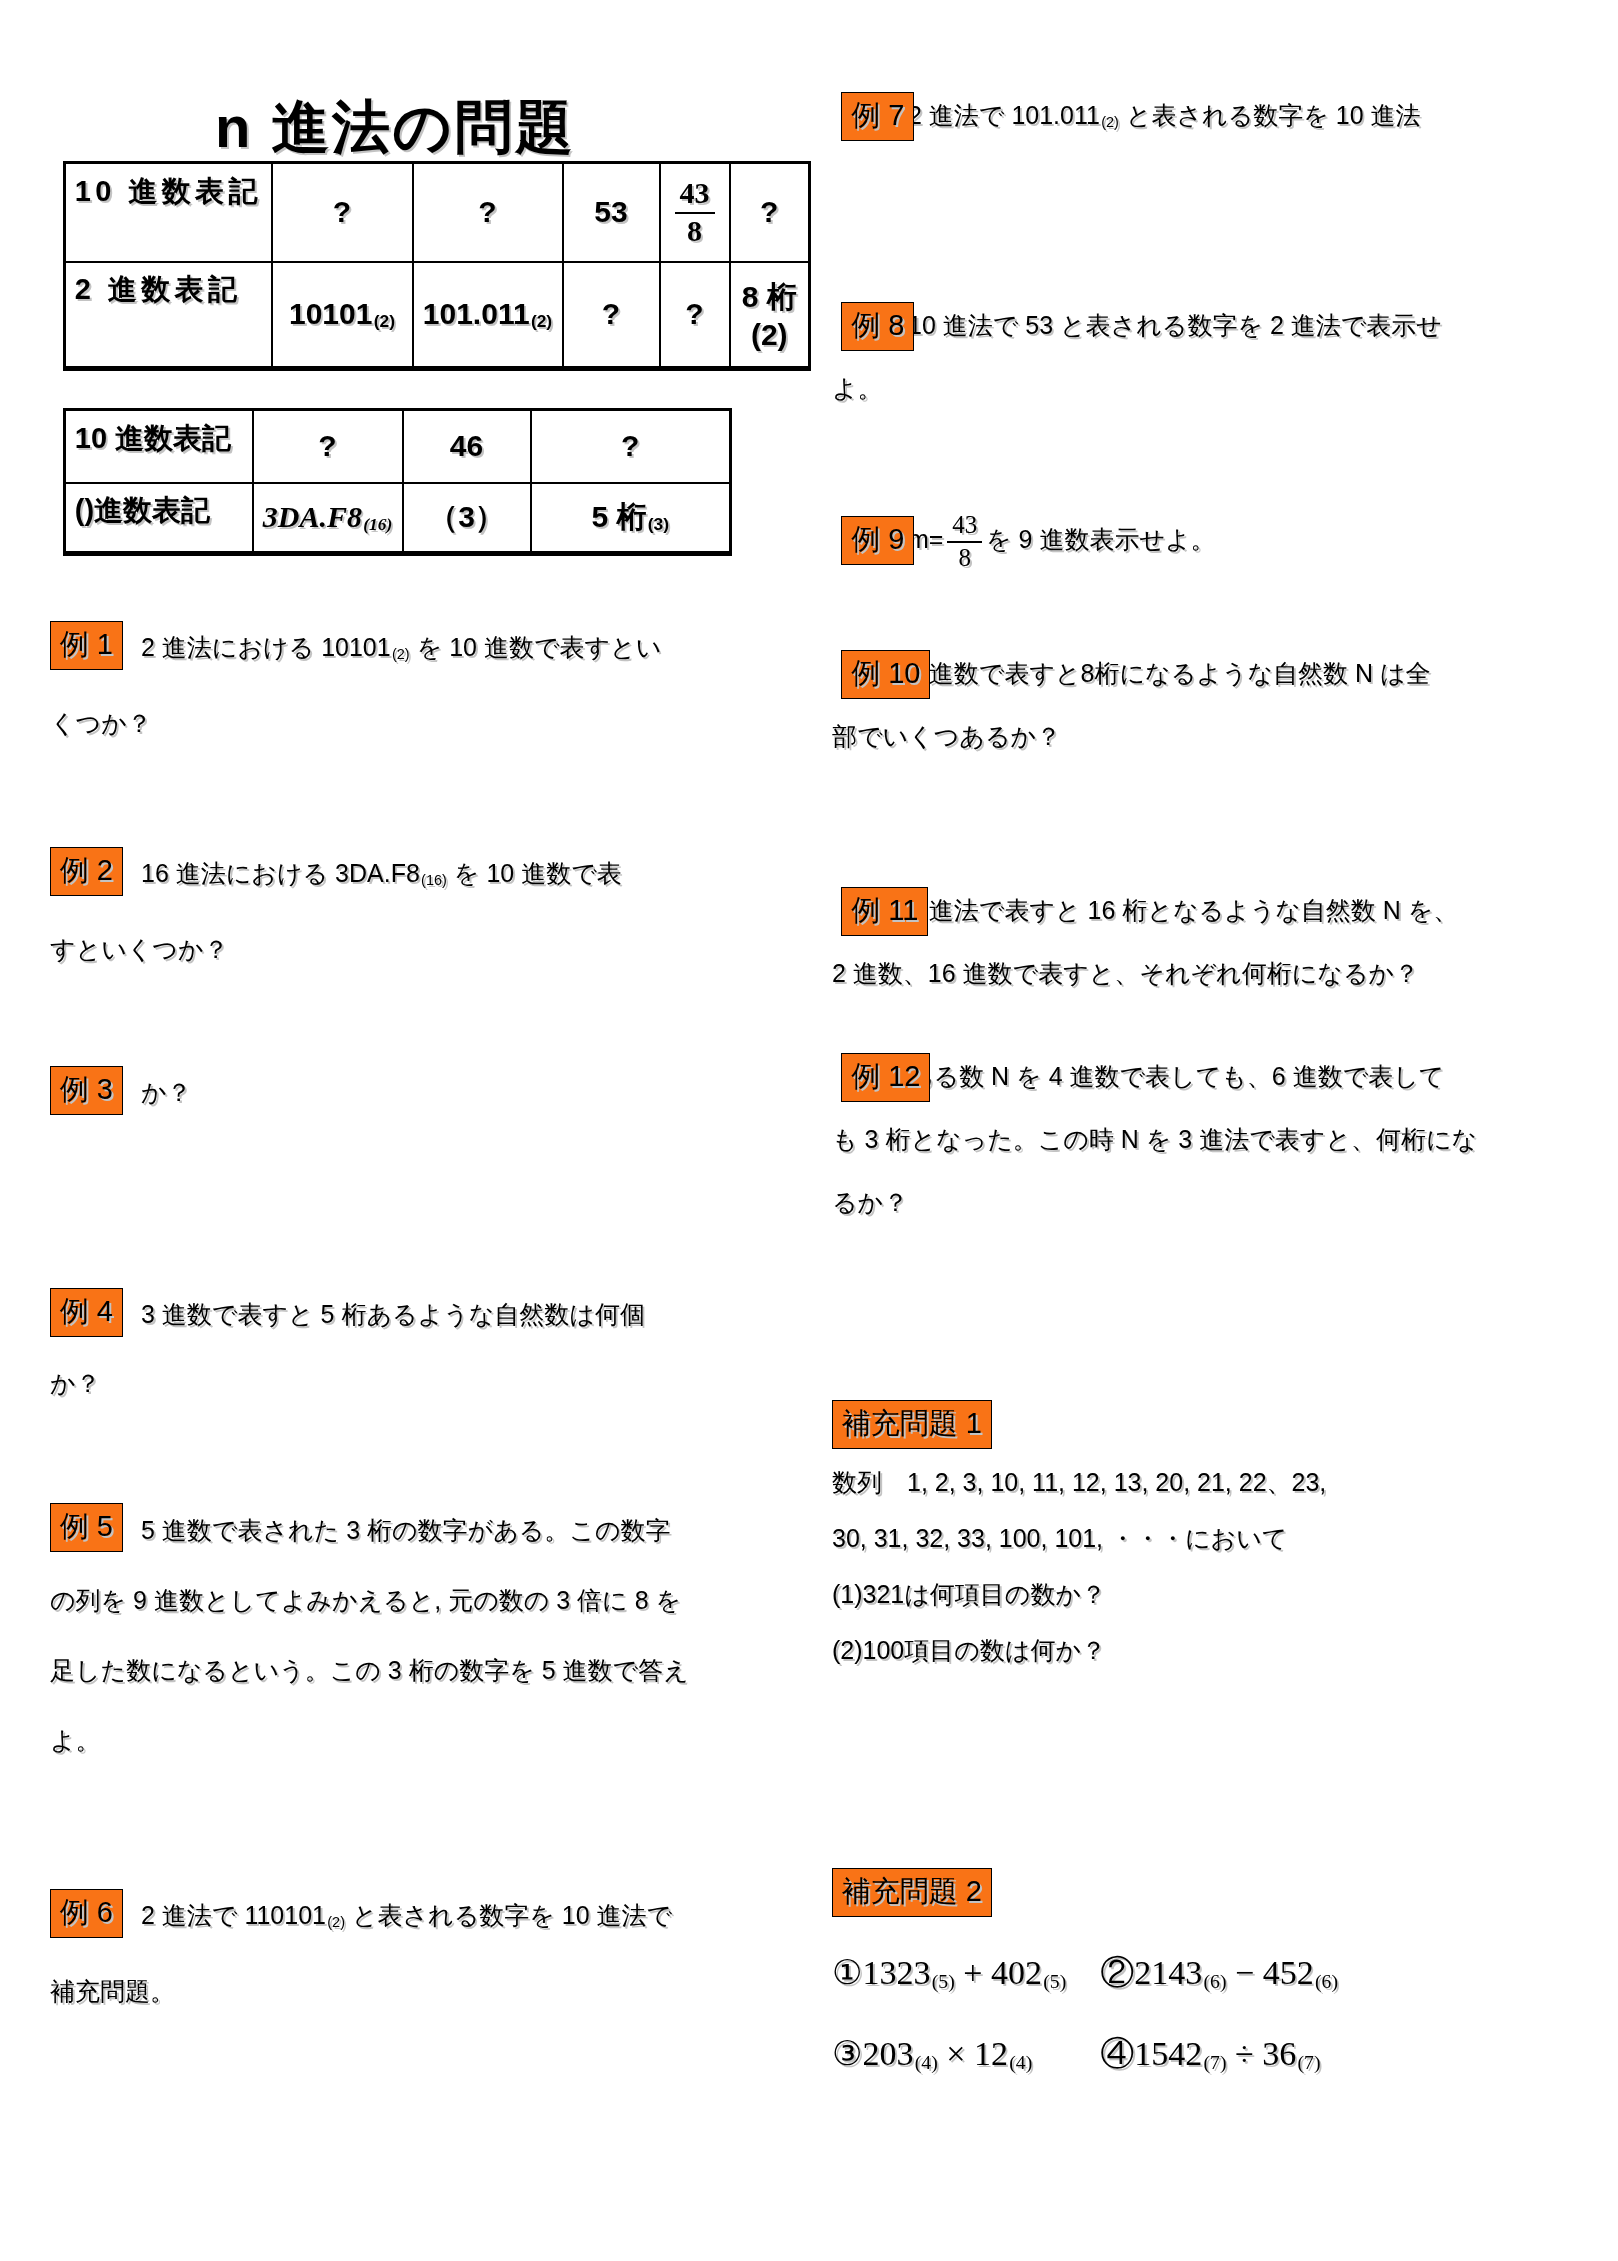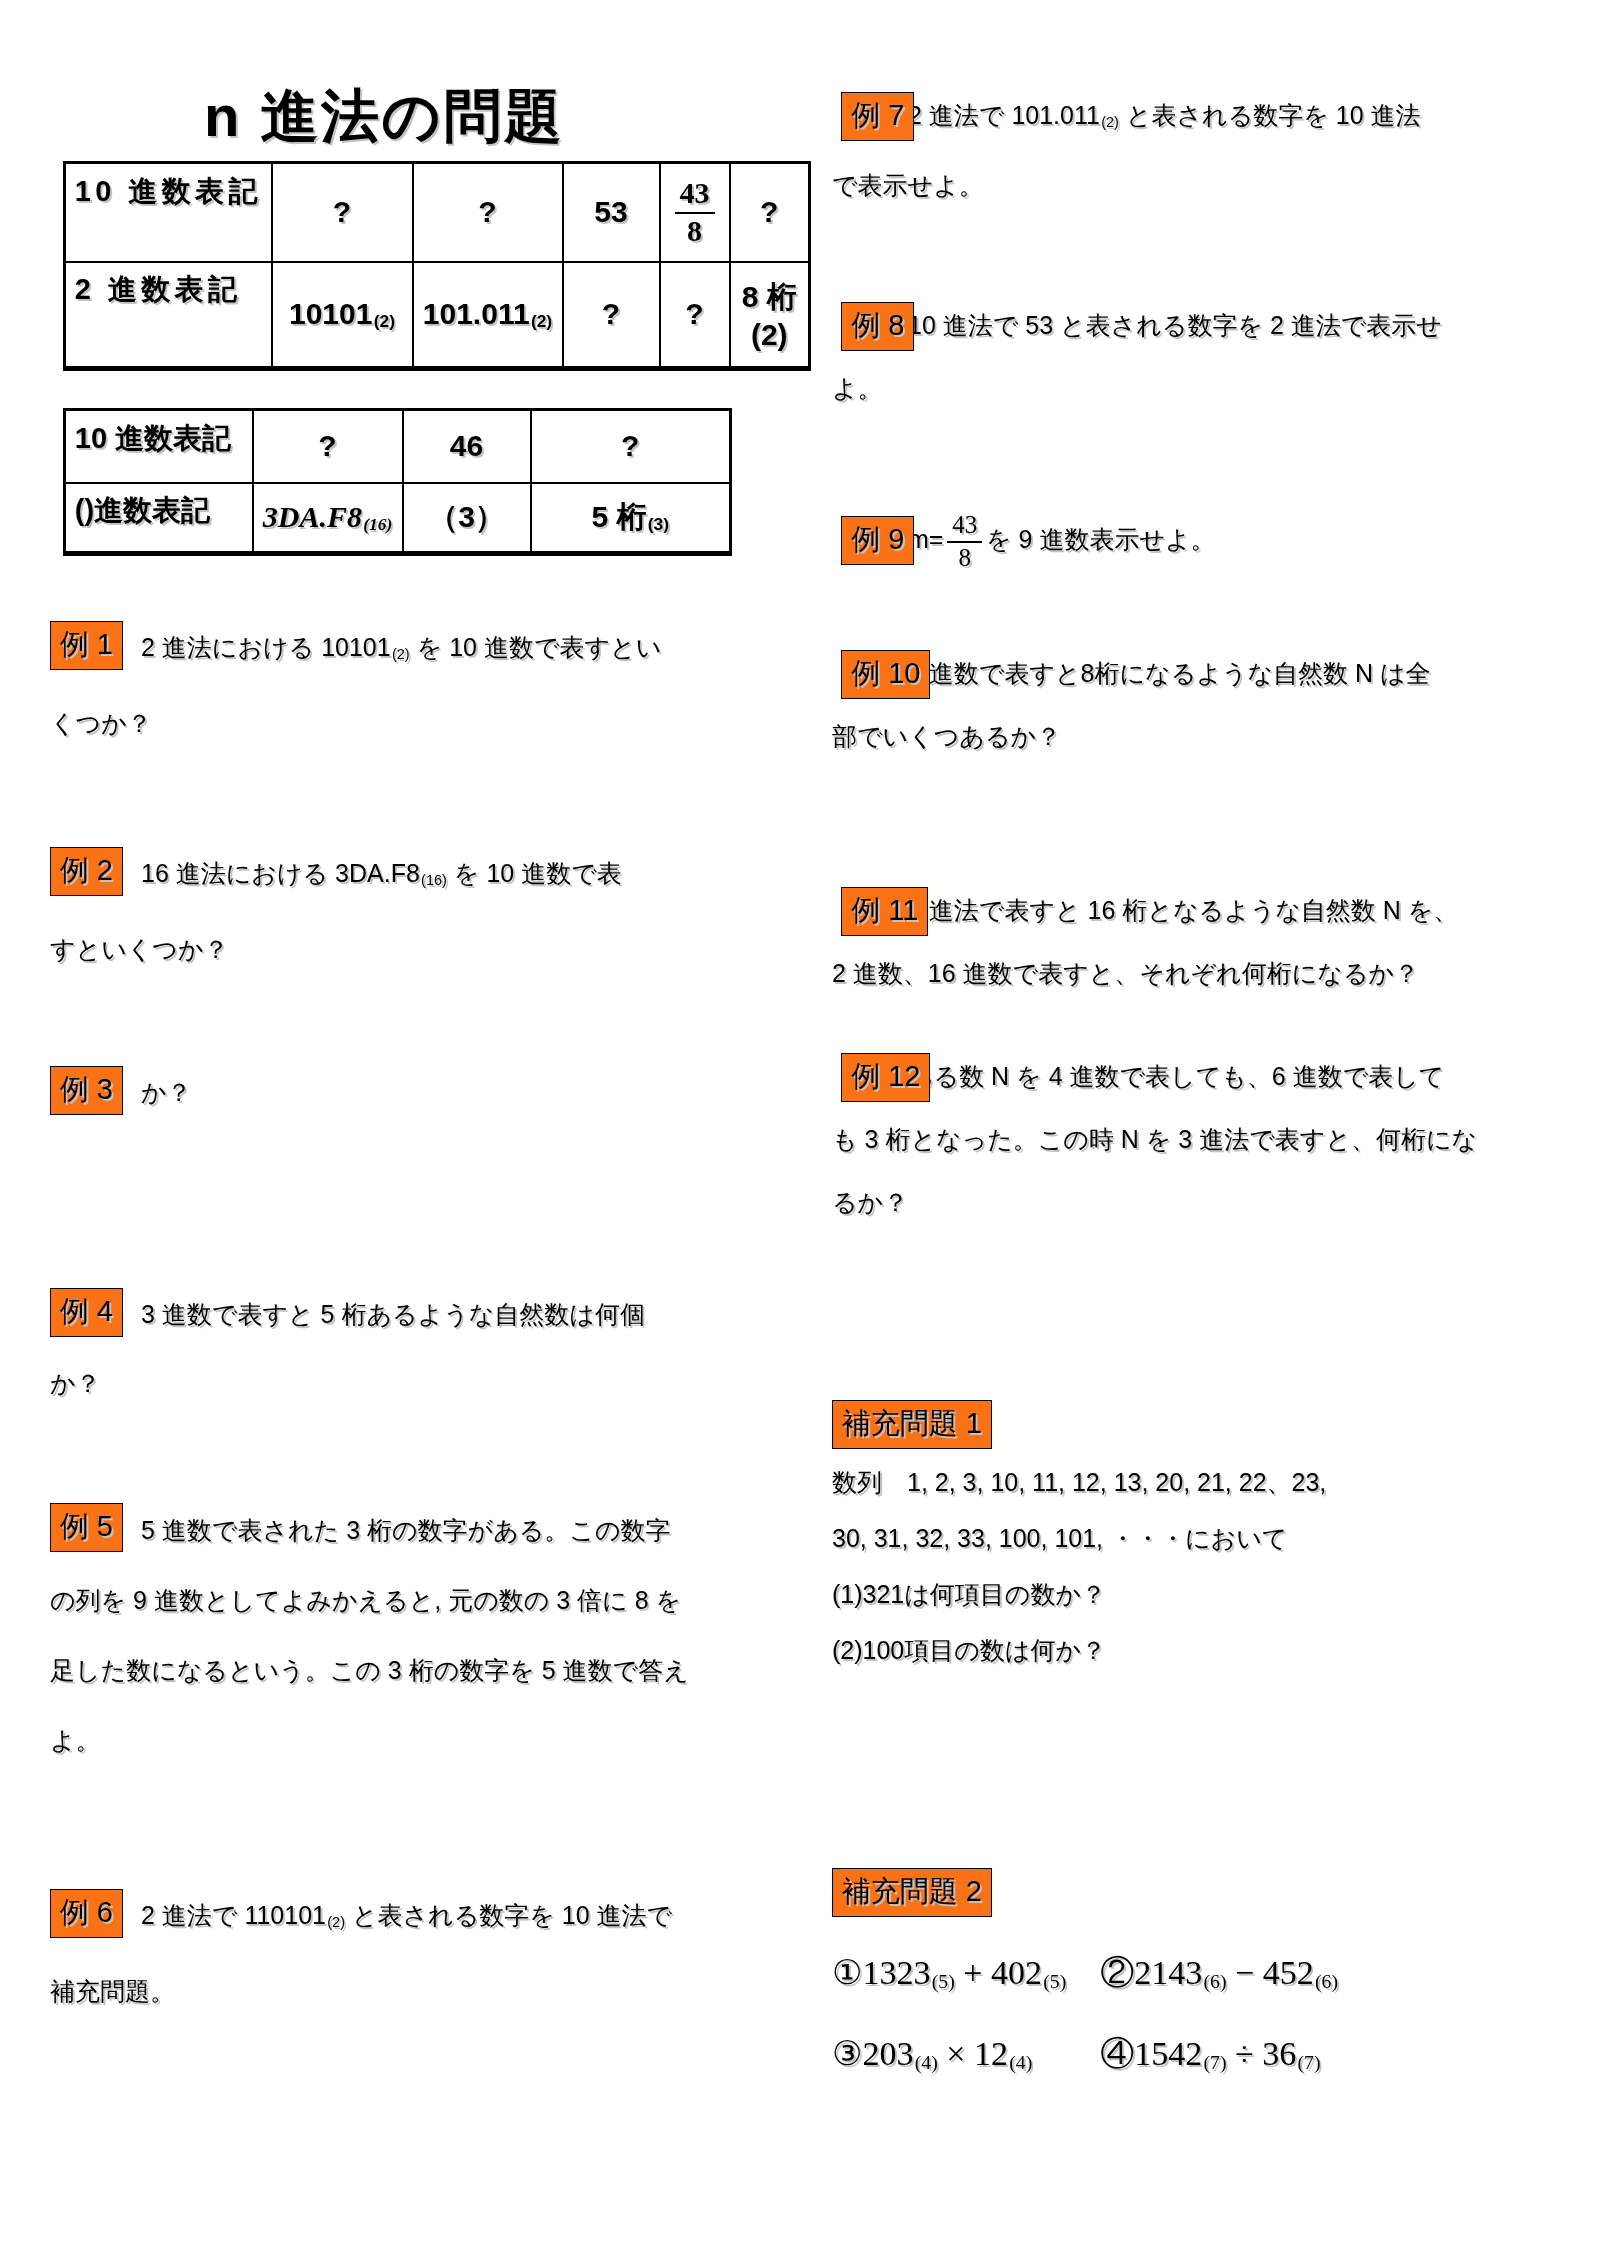--- a/index.html
+++ b/index.html
@@ -1,20 +1,20 @@
 <!DOCTYPE html>
 <html style="font-size:10px"><head>
 <meta charset="utf-8">
 <style>
   html,body{margin:0;padding:0;background:#ffffff;}
   .page{position:relative;width:1618px;height:2261px;background:#ffffff;color:#000;
         font-family:"Liberation Sans",sans-serif;overflow:hidden;
         text-shadow:1.9px 1.9px 0 #c3c3c3;}
   
-  .title{position:absolute;left:199px;top:73px;margin:5px;font-size:58px;font-weight:bold;
+  .title{position:absolute;left:199px;top:73px;margin:16px;font-size:58px;font-weight:bold;
          letter-spacing:2.5px;white-space:nowrap;}
   
   table.tbl{position:absolute;border-collapse:collapse;table-layout:fixed;background:#fff;
             border:3.1px solid #000;border-bottom:5px solid #000;}
   .tbl th,.tbl td{border:2.5px solid #000;overflow:hidden;}
   .tbl th{font-size:29px;font-weight:bold;text-align:left;vertical-align:top;padding:7.5px 6.3px 0 8.8px;white-space:nowrap;}
   .tbl th.sp{letter-spacing:4.4px;}
   .tbl td{font-size:30px;font-weight:bold;text-align:center;vertical-align:middle;padding:0;}
   #table1{left:63px;top:161px;width:745px;}
   #table1 tr.r1{height:99px;}
@@ -188,21 +188,20 @@
           <div class="line"><span>補充問題。</span></div>
         </div>
     </div>
   </section>
 
   <section class="col col-right">
     <div class="problem" style="top:84px">
       <span class="plabel">例 7</span>
       <div class="plines indent-first lh100">
           <div class="line"><span>2 進法で </span><span><span>101.011</span><span class="sub">(2)</span></span><span> と表される数字を 10 進法</span></div>
-          <div class="line"><span>で表示せよ。</span></div>
         </div>
     </div>
     <div class="problem" style="top:294px">
       <span class="plabel">例 8</span>
       <div class="plines indent-first lh100">
           <div class="line"><span>10 進法で 53 と表される数字を 2 進法で表示せ</span></div>
           <div class="line"><span>よ。</span></div>
         </div>
     </div>
     <div class="problem" style="top:508px">

